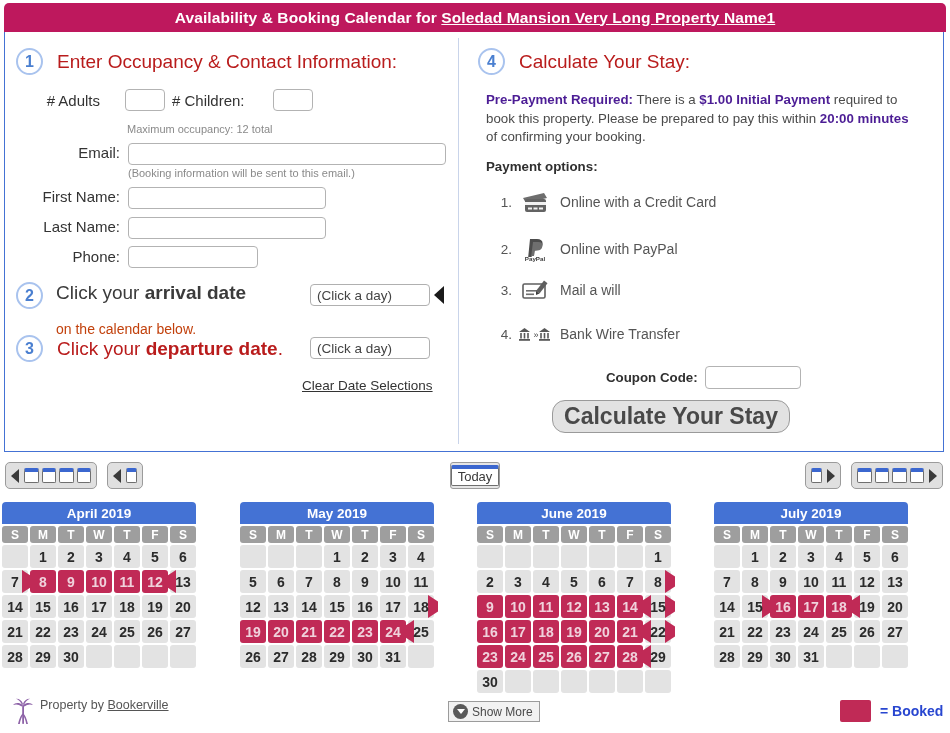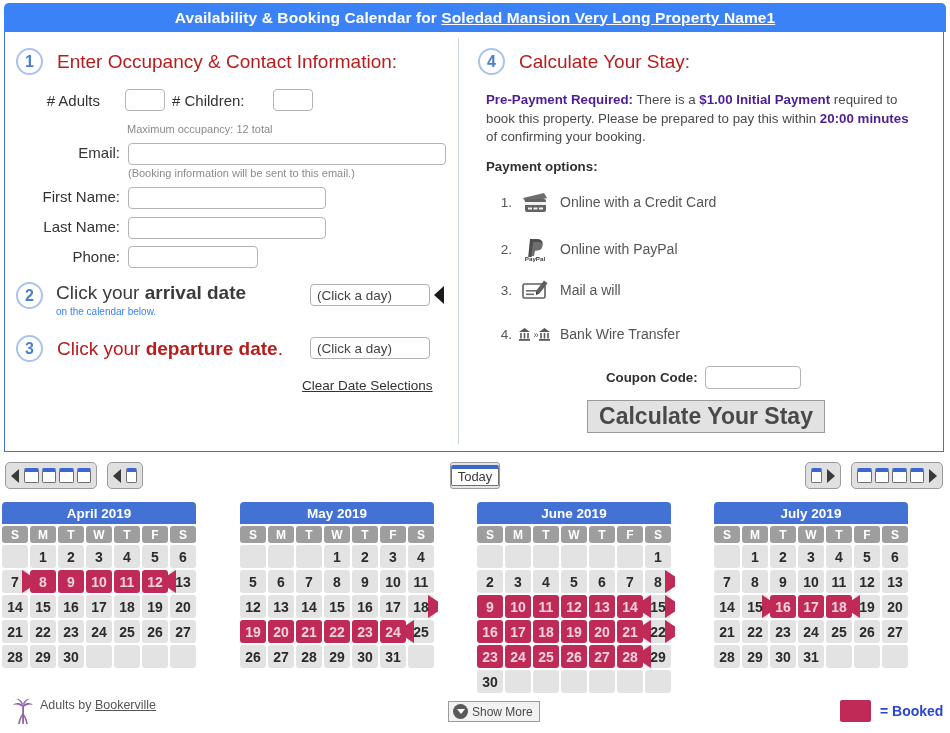--- a/index.html
+++ b/index.html
@@ -8,21 +8,21 @@
     background:#ffffff;
     font-family:"Liberation Sans", sans-serif;
     color:#333;
     overflow:hidden;
   }
   .page{position:relative;width:950px;height:733px;}
 
   
   .titlebar{
     position:absolute;left:4px;top:3px;width:942px;height:29px;
-    background:#3b82f6;border-radius:5px 5px 0 0;
+    background:#be185d;border-radius:5px 5px 0 0;
     display:flex;align-items:center;justify-content:center;
   }
   .titlebar .ttl{
     color:#fff;font-size:15.5px;font-weight:bold;letter-spacing:.1px;white-space:nowrap;
   }
   .titlebar .ttl .prop{text-decoration:underline;}
 
   
   .formbox{
     position:absolute;left:4px;top:32px;width:940px;height:420px;
@@ -204,21 +204,21 @@
 
   <div class="lbl" style="left:10px;top:248px;width:110px;">Phone:</div>
   <input class="inp" style="left: 128px; top: 246px; width: 130px;" value="">
 
   <div class="step" style="left:16px;top:282px;">
     <div class="circ">2</div>
     <div style="margin-left:13px;">
       <div style="font-size:19px;color:#3b3b3b;line-height:22px;white-space:nowrap;">
         <span>Click your </span><b>arrival date</b>
       </div>
-      <div style="font-size:10px;color:#3b82f6;margin-top:2px;">on the calendar below.</div>
+      <div style="font-size:14px;color:#c2410c;margin-top:17px;">on the calendar below.</div>
     </div>
   </div>
   <div class="daybox" style="left:310px;top:284px;">(Click a day)</div>
   <div class="tri-left" style="left:434px;top:286px;"></div>
 
   <div class="step" style="left:16px;top:335px;">
     <div class="circ">3</div>
     <div class="stephead">
       <span>Click your </span><b>departure date</b><span>.</span>
     </div>
@@ -297,21 +297,21 @@
           <rect x="29.2" y="7" width="1.6" height="5.5"></rect>
           <rect x="21" y="13" width="11" height="1.8"></rect>
         </g>
       </svg>
     </div>
     <div class="txt">Bank Wire Transfer</div>
   </div>
 
   <div class="coupon-lbl" style="left:606px;top:370px;">Coupon Code:</div>
   <input class="inp" style="left: 705px; top: 366px; width: 96px; height: 23px;" value="">
-  <div class="calcbtn" style="left:587px;top:400px;width:238px;height:33px;">Calculate Your Stay</div>
+  <div class="calcbtn" style="left:552px;top:400px;width:238px;height:33px;border-radius:13px;">Calculate Your Stay</div>
 
   <div class="navbtn" style="left:5px;top:462px;width:92px;height:27px;">
     <span class="arw-l"></span>
     <span class="minipage"></span>
     <span class="minipage"></span>
     <span class="minipage"></span>
     <span class="minipage"></span>
   </div>
   <div class="navbtn" style="left:107px;top:462px;width:36px;height:27px;">
     <span class="arw-l"></span>
@@ -896,21 +896,21 @@
         <path d="M13 8 C12 4.5 9 2.5 6 2.8 C9 3.8 11 6 12 9.2 Z"></path>
         <path d="M13 8 C14 4.5 17 2.5 20 2.8 C17 3.8 15 6 14 9.2 Z"></path>
         <rect x="12.2" y="9" width="1.8" height="19" rx="0.8"></rect>
         <path d="M8 28 C9.5 22 11 19 12.6 17.5 L13.4 18.6 C11.6 21 10.4 24.5 9.8 28 Z"></path>
         <path d="M18 28 C16.5 22 15 19 13.4 17.5 L12.6 18.6 C14.4 21 15.6 24.5 16.2 28 Z"></path>
       </g>
     </svg>
   </div>
   <div class="footer-powered" style="left:40px;top:698px;">
     <div>
-      <span>Adults by </span><a href="#">Bookerville</a>
+      <span>Property by </span><a href="#">Bookerville</a>
     </div>
   </div>
 
   <div class="showmore" style="left:448px;top:701px;">
     <span class="dnarrow">
         <i></i>
       </span>
     <span>Show More</span>
   </div>
 

